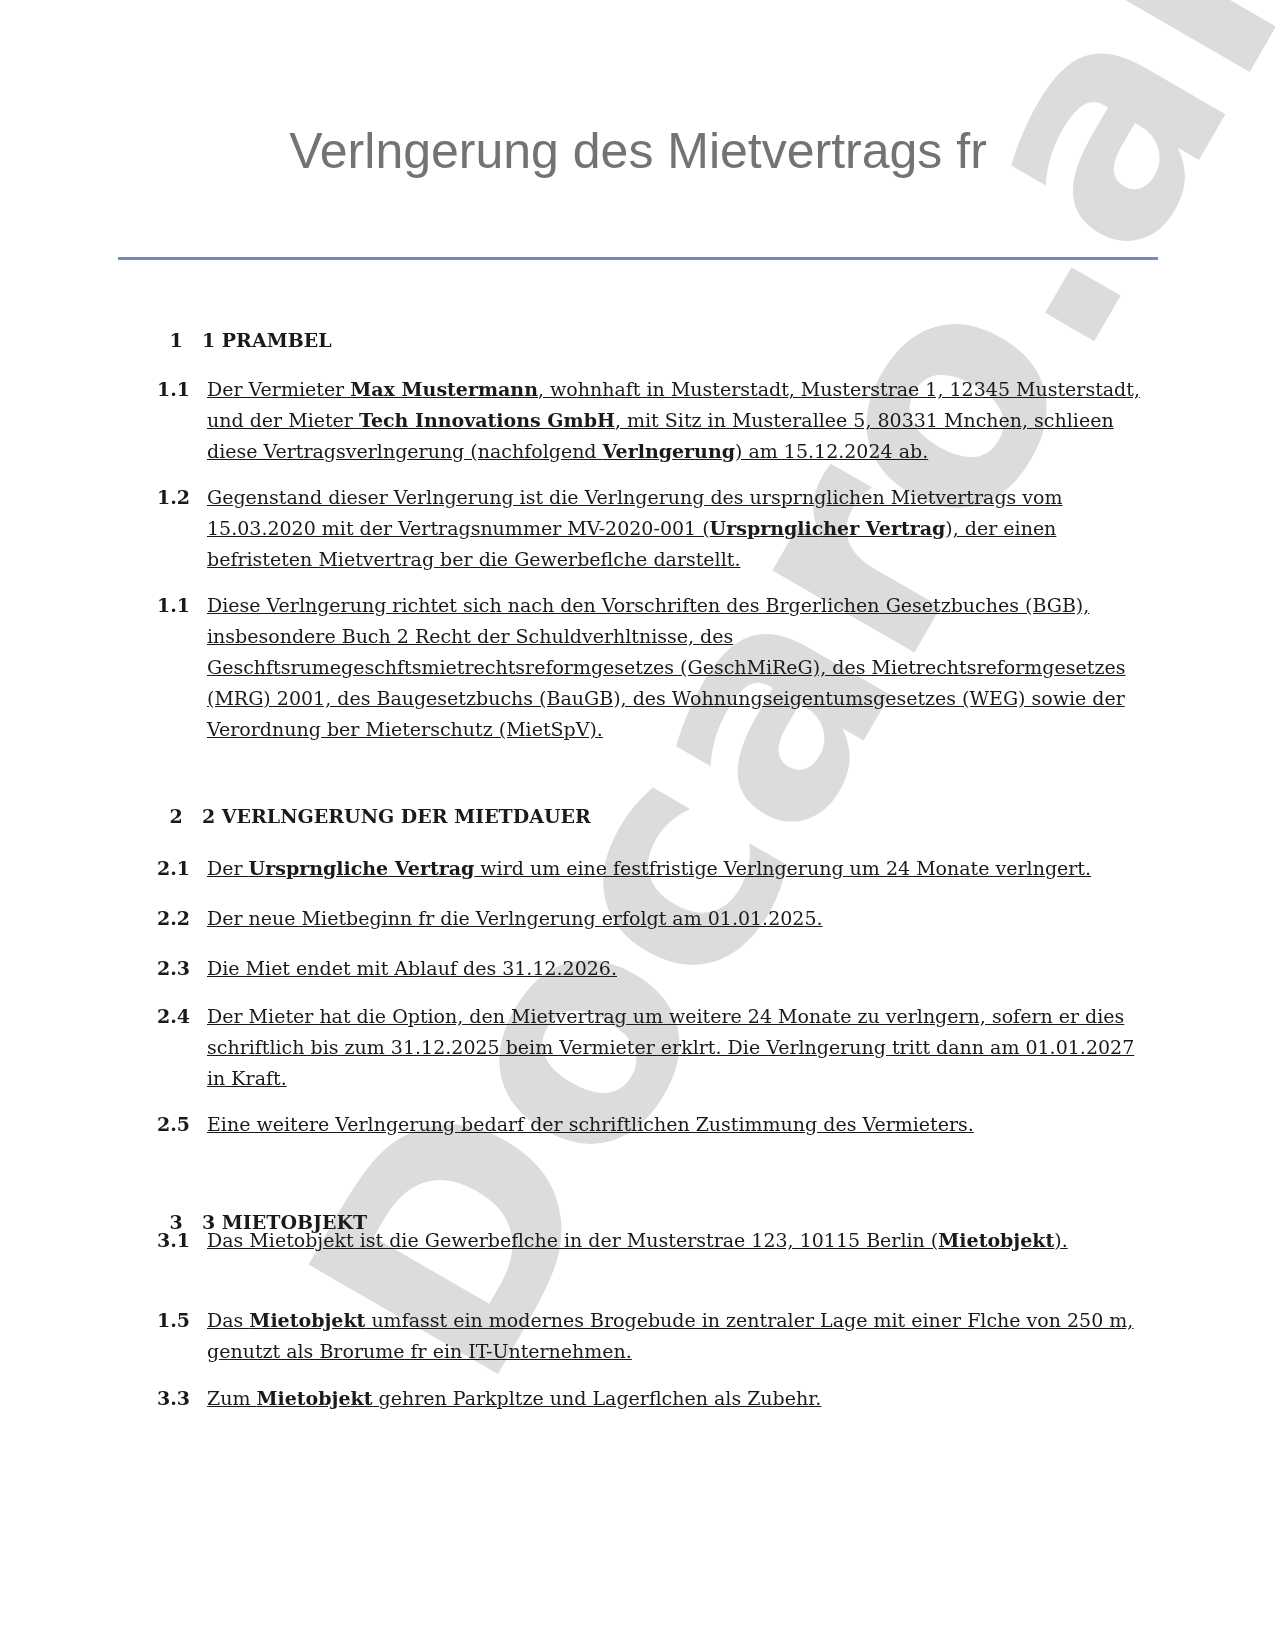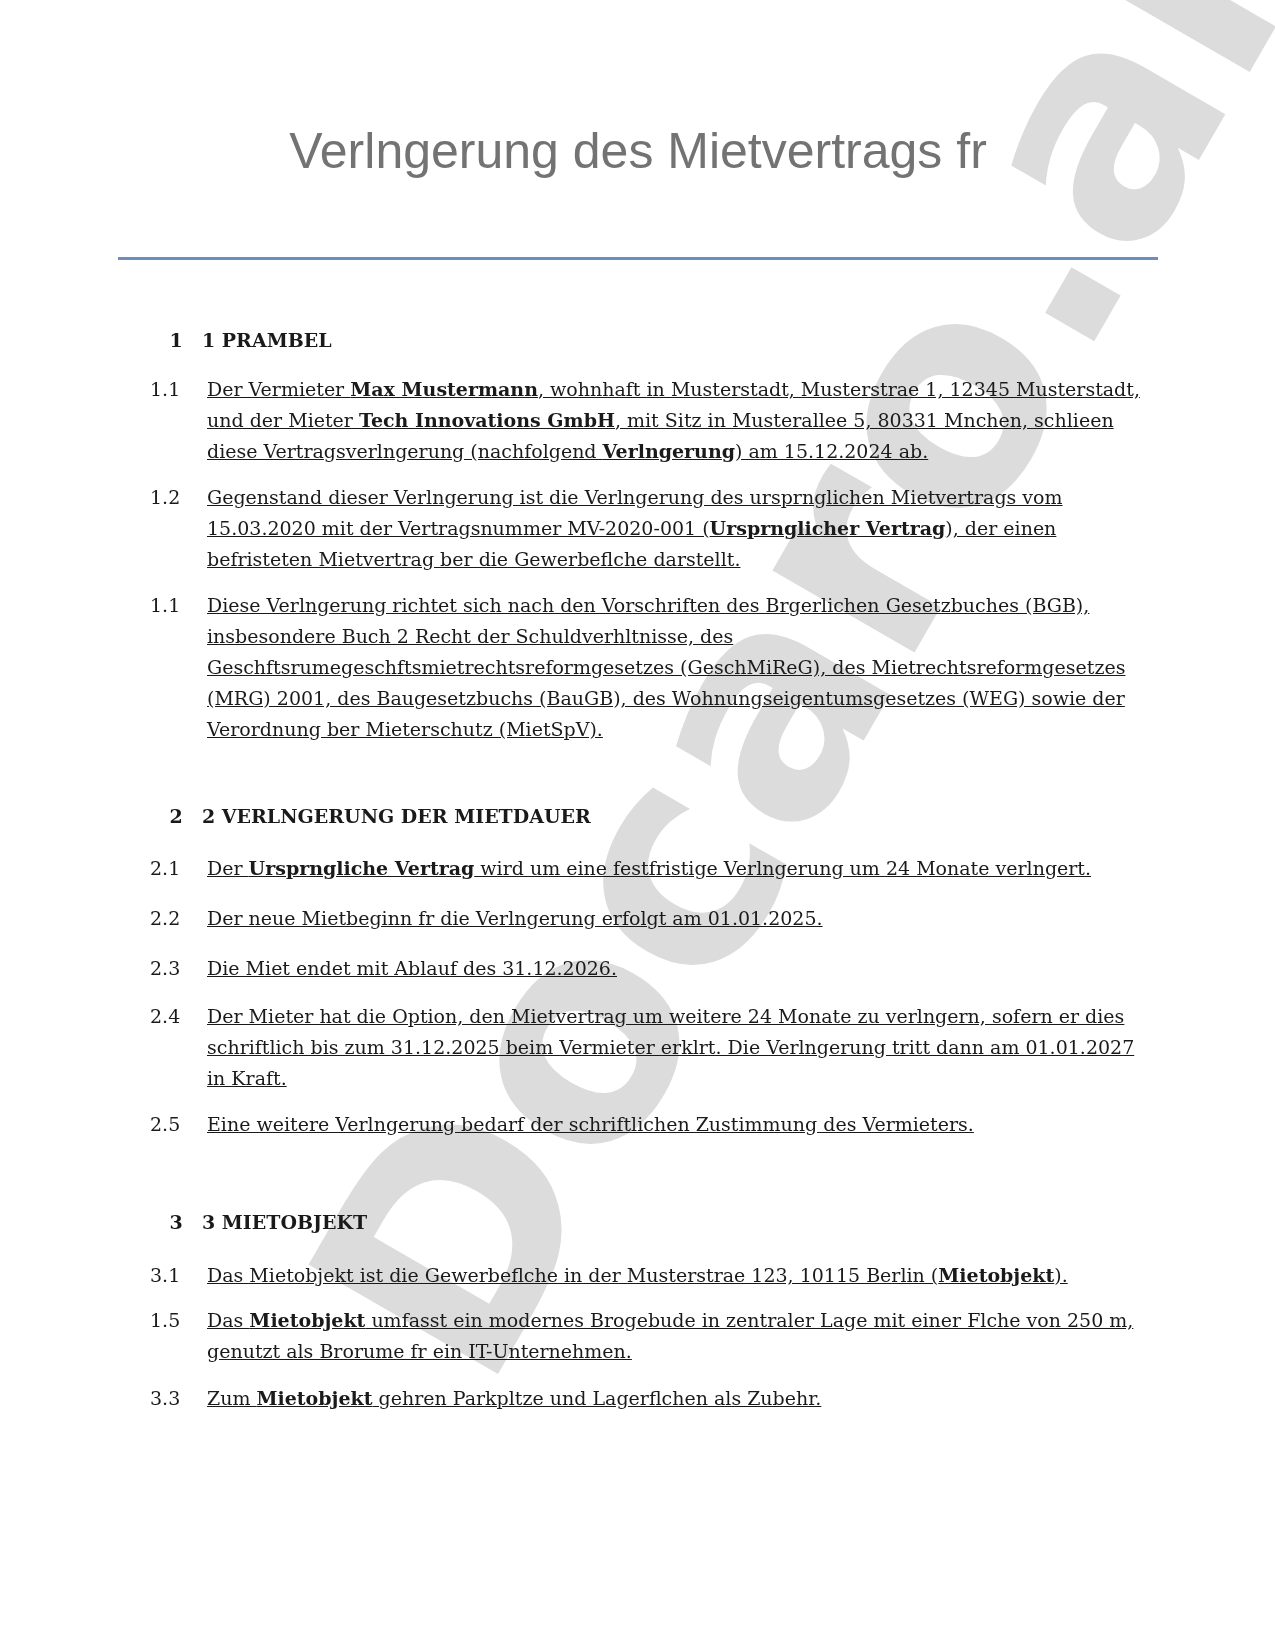--- a/index.html
+++ b/index.html
@@ -11,21 +11,21 @@
            color:#737373; margin:0; font-weight:normal; }
   .title-rule { position:absolute; left:118px; width:1040px; top:257px; height:3px; background:#6b8fb8; }
   .watermark { position:absolute; left:120px; top:720px; transform:rotate(-60deg);
                transform-origin:center; font-family:"DejaVu Sans", sans-serif; font-weight:bold;
                font-size:300px; color:#dcdcdc; white-space:nowrap; width:1100px; text-align:center;
                line-height:300px; z-index:0; }
   .content { position:absolute; left:0; top:0; width:1275px; z-index:1; }
   .heading { position:absolute; left:150px; font-weight:bold; font-size:19px; line-height:24px; }
   .heading .num { display:inline-block; width:52px; text-align:center; }
   .item { position:absolute; left:150px; width:990px; font-size:19px; line-height:31px; }
-  .item .num { position:absolute; left:0; width:40px; text-align:left; }
+  .item .num { position:absolute; left:0; width:40px; text-align:right;font-weight:bold; }
   .item .txt { margin-left:57px; display:block;text-decoration:underline; }
   b { font-weight:bold; }
 </style>
 </head>
 <body>
 
 <div class="page">
   <div class="watermark">Docaro.ai</div>
 
   <h1 class="title">
@@ -71,21 +71,21 @@
       <span class="txt">Der Mieter hat die Option, den Mietvertrag um weitere 24 Monate zu verlngern, sofern er dies schriftlich bis zum 31.12.2025 beim Vermieter erklrt. Die Verlngerung tritt dann am 01.01.2027 in Kraft.</span>
     </div>
     <div class="item" style="top:1109px">
       <span class="num">2.5</span>
       <span class="txt">Eine weitere Verlngerung bedarf der schriftlichen Zustimmung des Vermieters.</span>
     </div>
 
     <div class="heading" style="top:1210px">
       <span class="num">3</span><span>3 MIETOBJEKT</span>
     </div>
-    <div class="item" style="top:1260px">
+    <div class="item" style="top:1225px">
       <span class="num">3.1</span>
       <span class="txt"><span>Das Mietobjekt ist die Gewerbeflche in der Musterstrae 123, 10115 Berlin (</span><b>Mietobjekt</b><span>).</span></span>
     </div>
     <div class="item" style="top:1305px">
       <span class="num">1.5</span>
       <span class="txt"><span>Das </span><b>Mietobjekt</b><span> umfasst ein modernes Brogebude in zentraler Lage mit einer Flche von 250 m, genutzt als Brorume fr ein IT-Unternehmen.</span></span>
     </div>
     <div class="item" style="top:1383px">
       <span class="num">3.3</span>
       <span class="txt"><span>Zum </span><b>Mietobjekt</b><span> gehren Parkpltze und Lagerflchen als Zubehr.</span></span>

